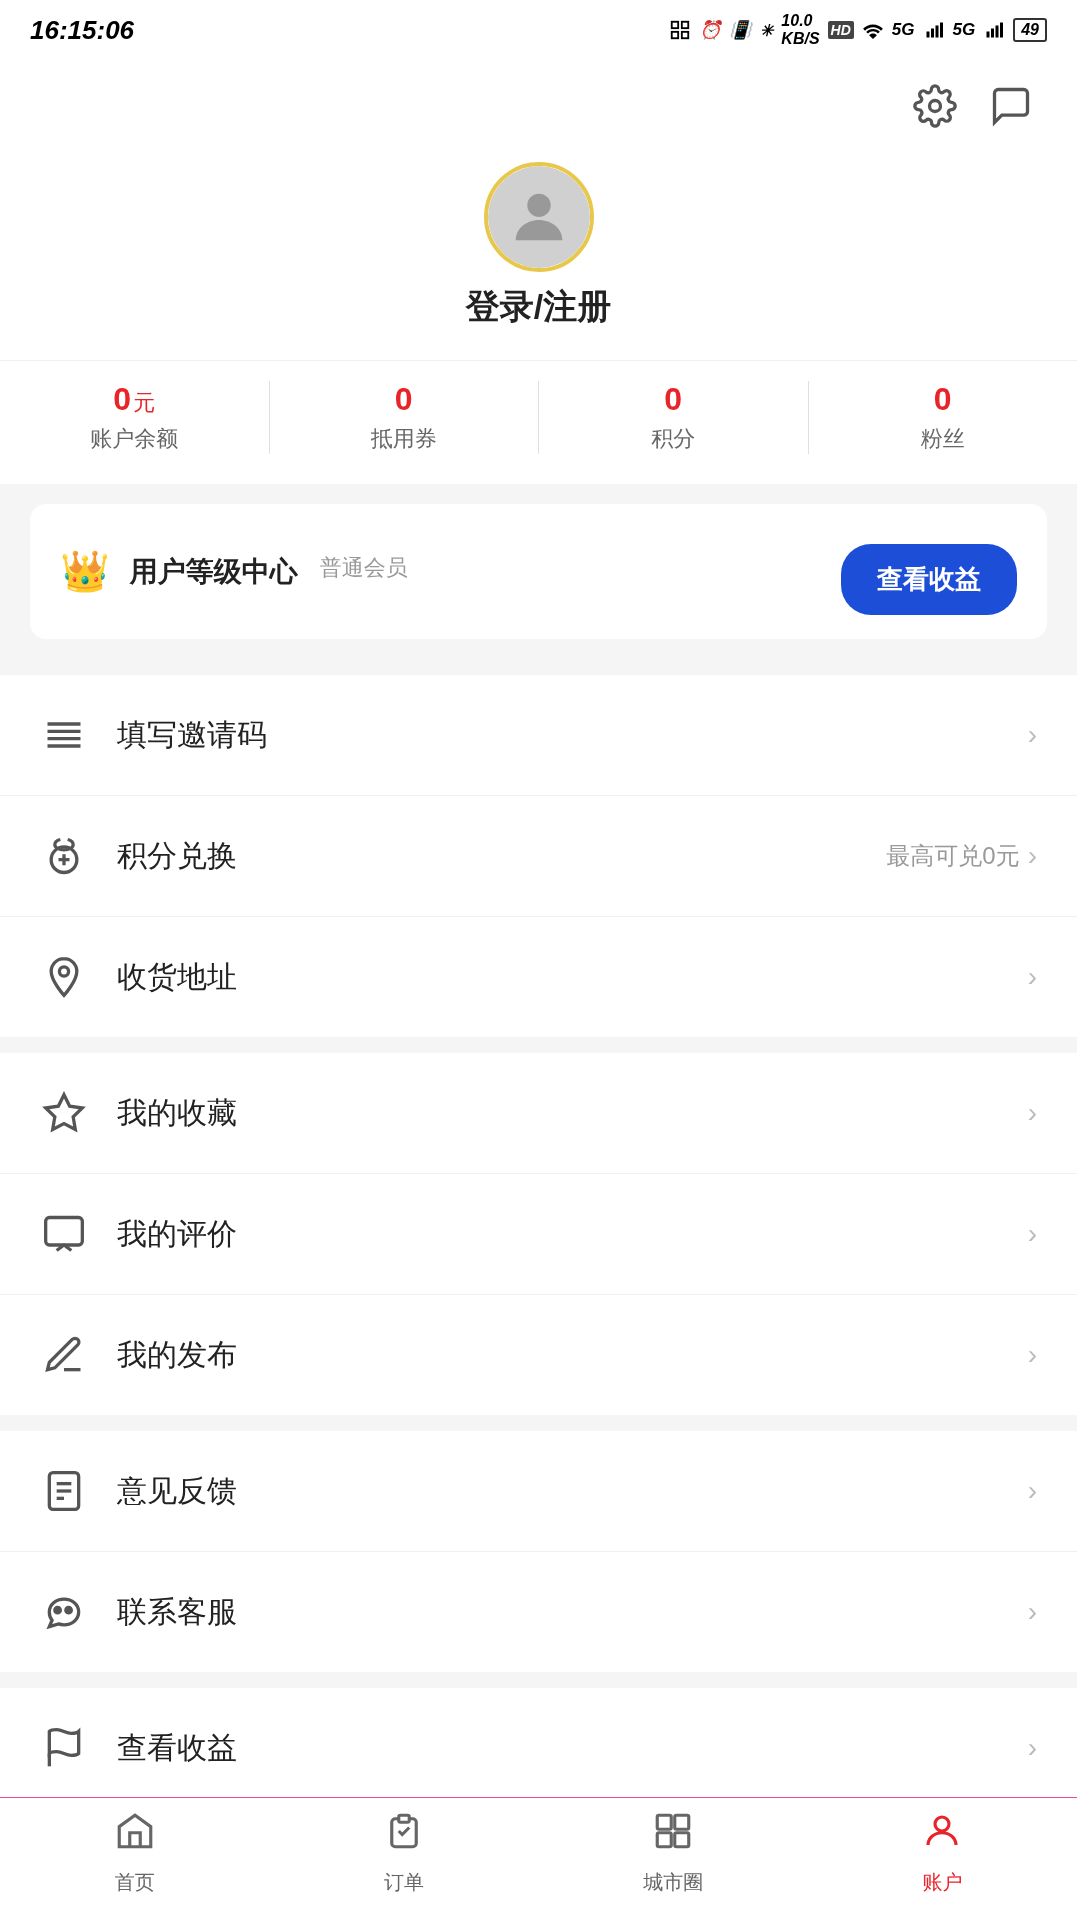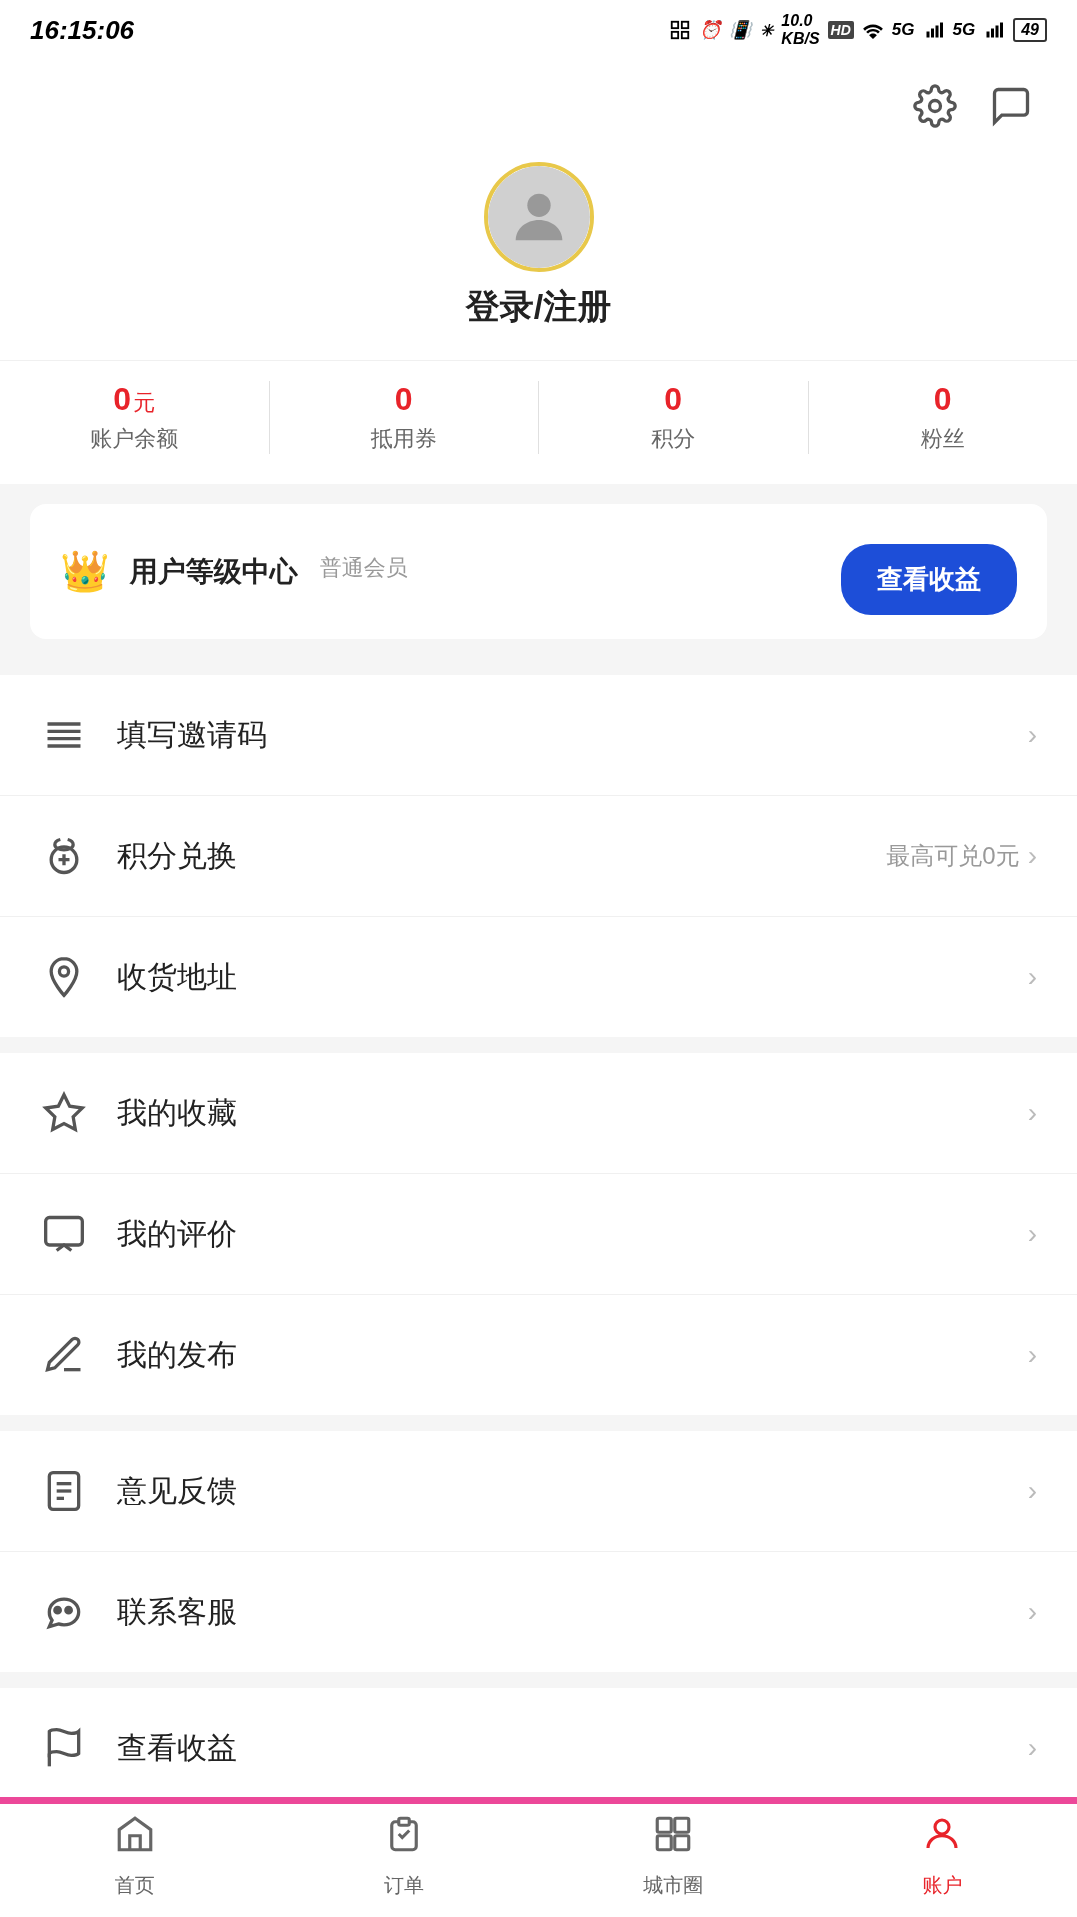--- a/index.html
+++ b/index.html
@@ -197,21 +197,21 @@
       color: #bbb;
     }
 
     
     .tab-bar {
       position: fixed;
       bottom: 0;
       left: 0;
       width: 1077px;
       background: #fff;
-      border-top: 7px solid #ec4899;
+      border-top: 1px solid #ec4899;
       display: flex;
       height: 120px;
       padding-bottom: 10px;
     }
     .tab-item {
       flex: 1;
       display: flex;
       flex-direction: column;
       align-items: center;
       justify-content: center;

